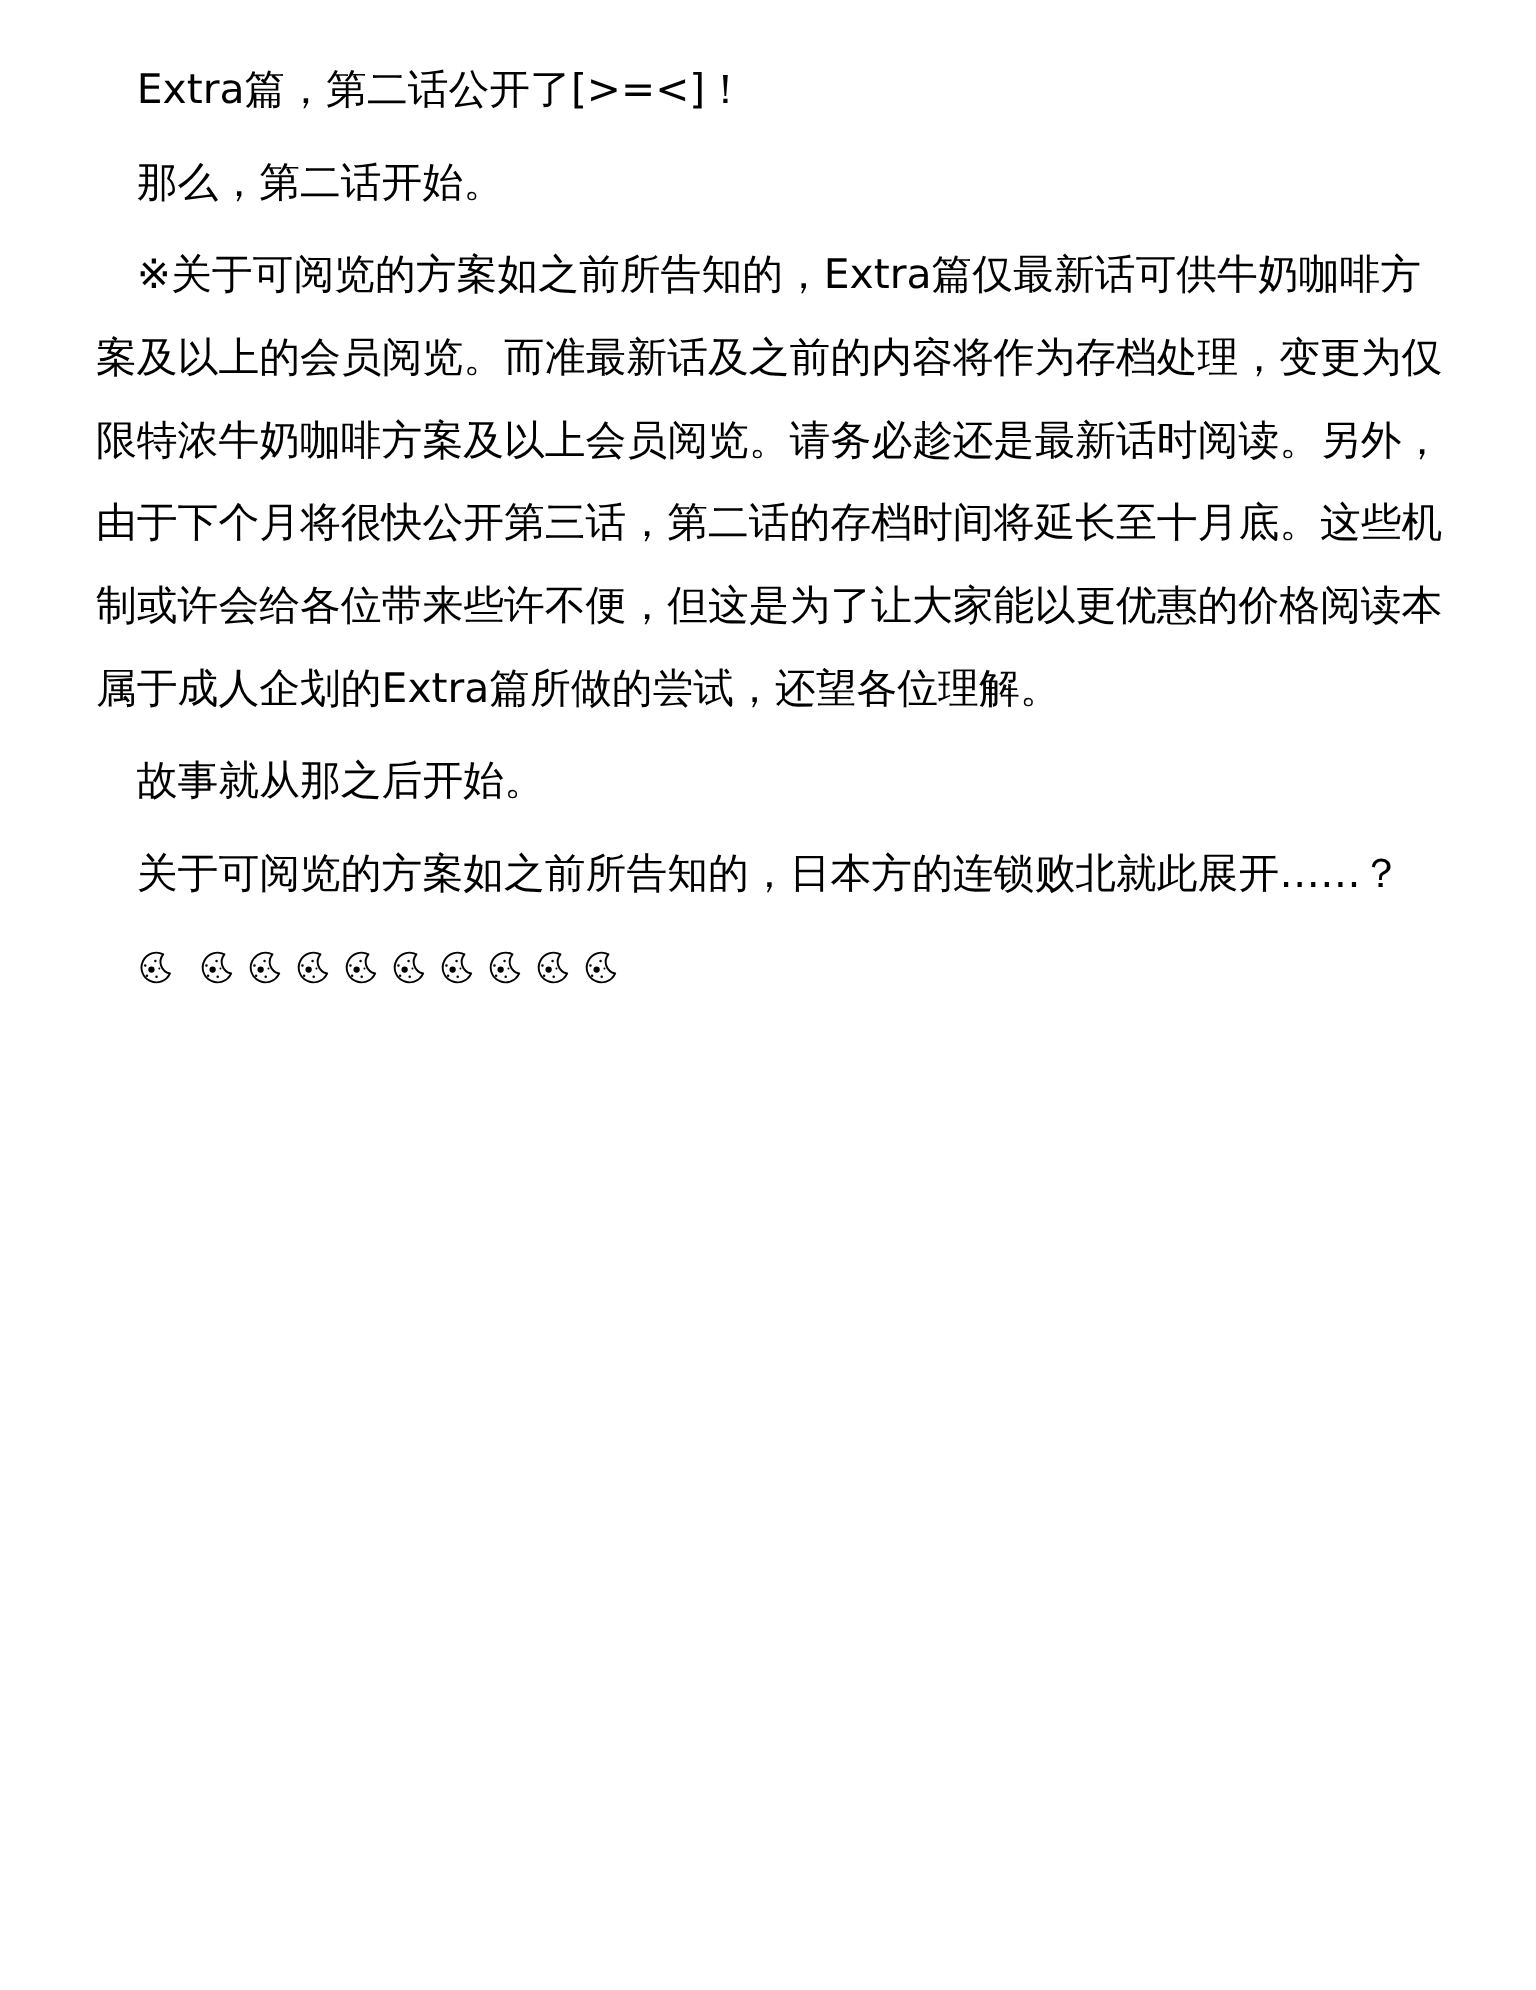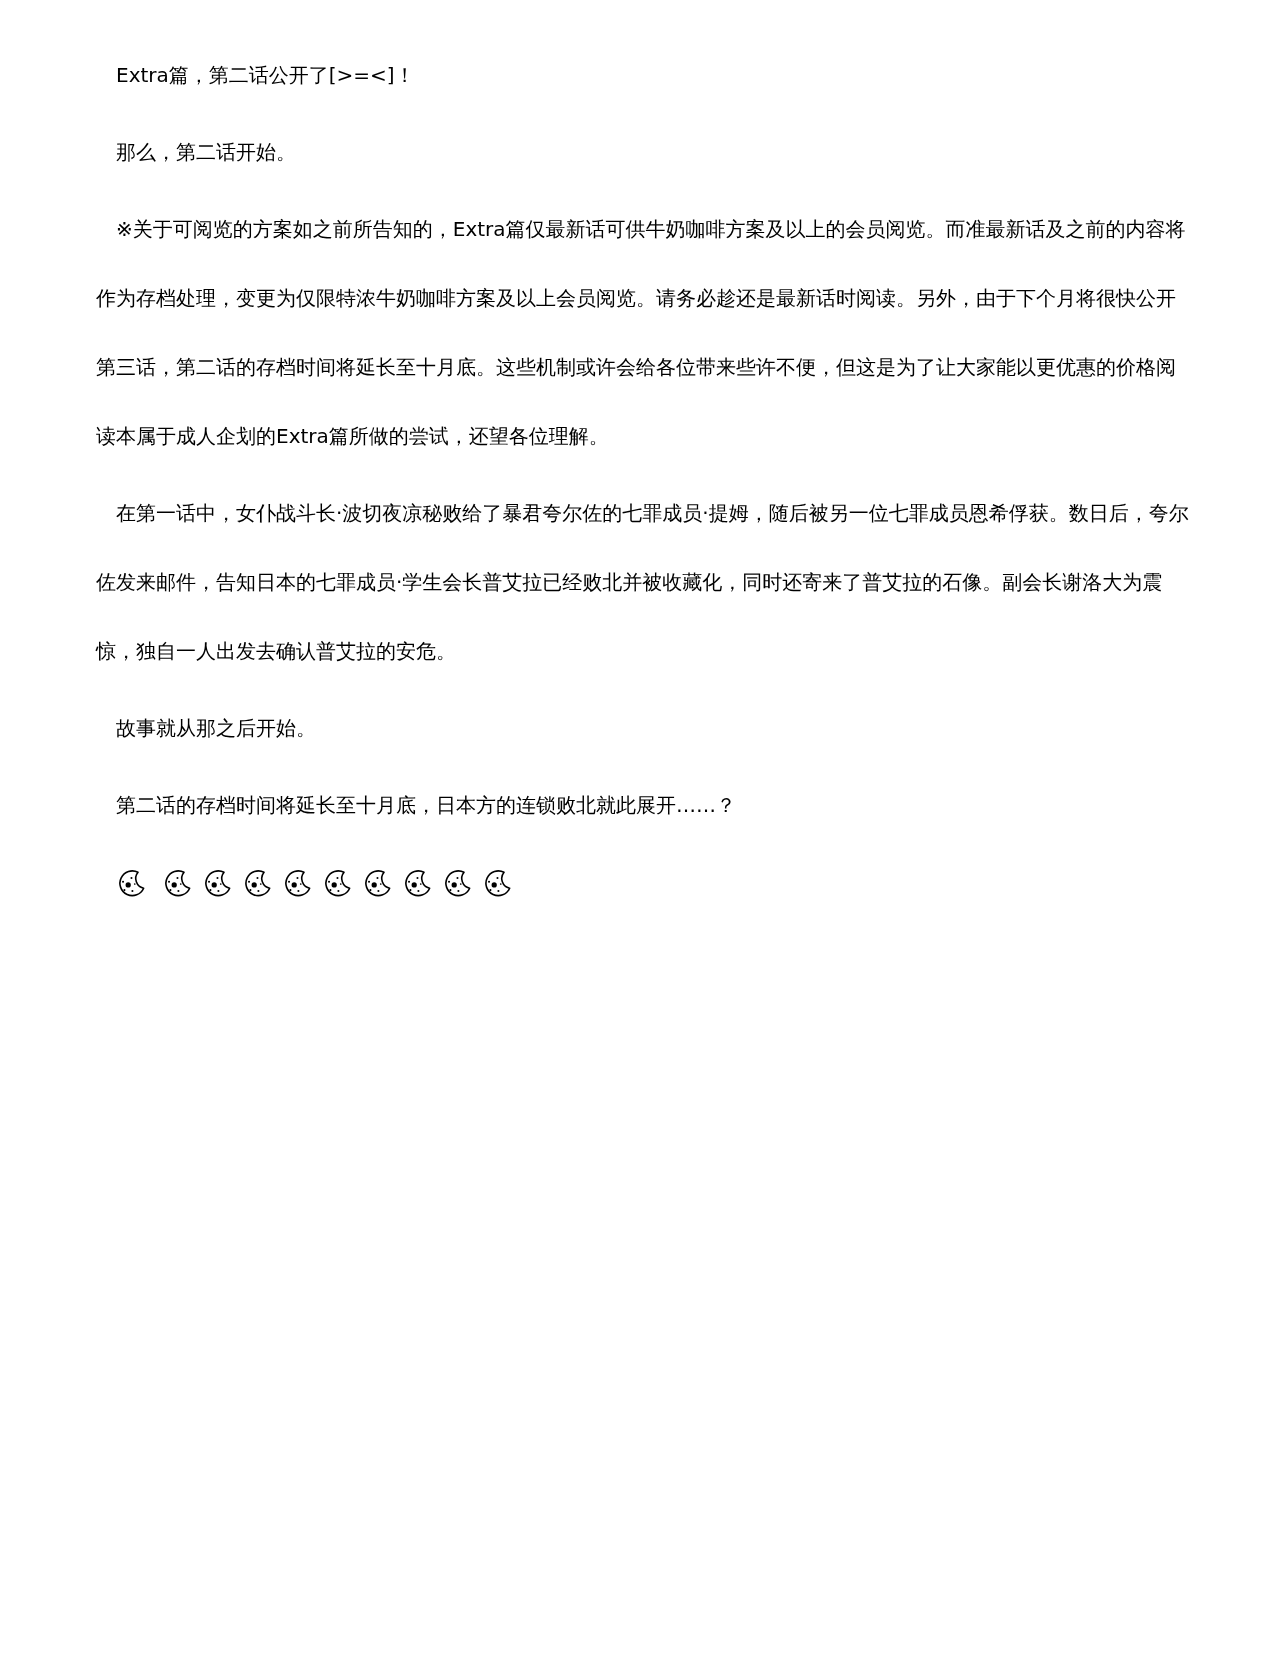--- a/index.html
+++ b/index.html
@@ -14,22 +14,22 @@
     font-family: "DejaVu Sans", sans-serif;
   }
   .page {
     box-sizing: border-box;
     width: 1280px;
     height: 1658px;
     padding: 33px 73px 0 80px;
     background: #ffffff;
   }
   .page p {
-    margin: 8px 16px;
-    font-size: 20px;
+    margin: 8px 0;
+    font-size: 34px;
     line-height: 69px;
     color: #000000;
     text-indent: 1em;
     text-align: left;
     word-break: normal;
     overflow-wrap: break-word;
   }
   .moons {
     white-space: nowrap;
   }
@@ -51,25 +51,24 @@
 
 <div class="page">
 
   <p>Extra篇，第二话公开了[&gt;=&lt;]！</p>
 
 
   <p>那么，第二话开始。</p>
 
   <p>※关于可阅览的方案如之前所告知的，Extra篇仅最新话可供牛奶咖啡方案及以上的会员阅览。而准最新话及之前的内容将作为存档处理，变更为仅限特浓牛奶咖啡方案及以上会员阅览。请务必趁还是最新话时阅读。另外，由于下个月将很快公开第三话，第二话的存档时间将延长至十月底。这些机制或许会给各位带来些许不便，但这是为了让大家能以更优惠的价格阅读本属于成人企划的Extra篇所做的尝试，还望各位理解。</p>
 
-  <p>在第一话中，女仆战斗长·波切夜凉秘败给了暴君夸尔佐的七罪成员·提姆，随后被另一位七罪成员恩希俘获。数日后，夸尔佐发来邮件，告知日本的七罪成员·学生会长普艾拉已经败北并被收藏化，同时还寄来了普艾拉的石像。副会长谢洛大为震惊，独自一人出发去确认普艾拉的安危。</p>
 
   <p>故事就从那之后开始。</p>
 
-  <p>第二话的存档时间将延长至十月底，日本方的连锁败北就此展开……？</p>
+  <p>关于可阅览的方案如之前所告知的，日本方的连锁败北就此展开……？</p>
 
 
   <p class="moons">
     <span class="moon">
       <svg viewBox="0 0 32 32" aria-hidden="true">
         <path d="M 23.5 3.5 A 13.2 13.2 0 1 0 29.5 20.5 A 10.5 10.5 0 0 1 23.5 3.5 Z" fill="#ffffff" stroke="#000000" stroke-width="1.7" stroke-linejoin="round"></path>
         <circle cx="13" cy="17" r="2.8" fill="#000000"></circle>
         <circle cx="7.5" cy="13.5" r="1.1" fill="#000000"></circle>
         <circle cx="16.5" cy="9.5" r="1.1" fill="#000000"></circle>
         <circle cx="9" cy="22.5" r="1.1" fill="#000000"></circle>

